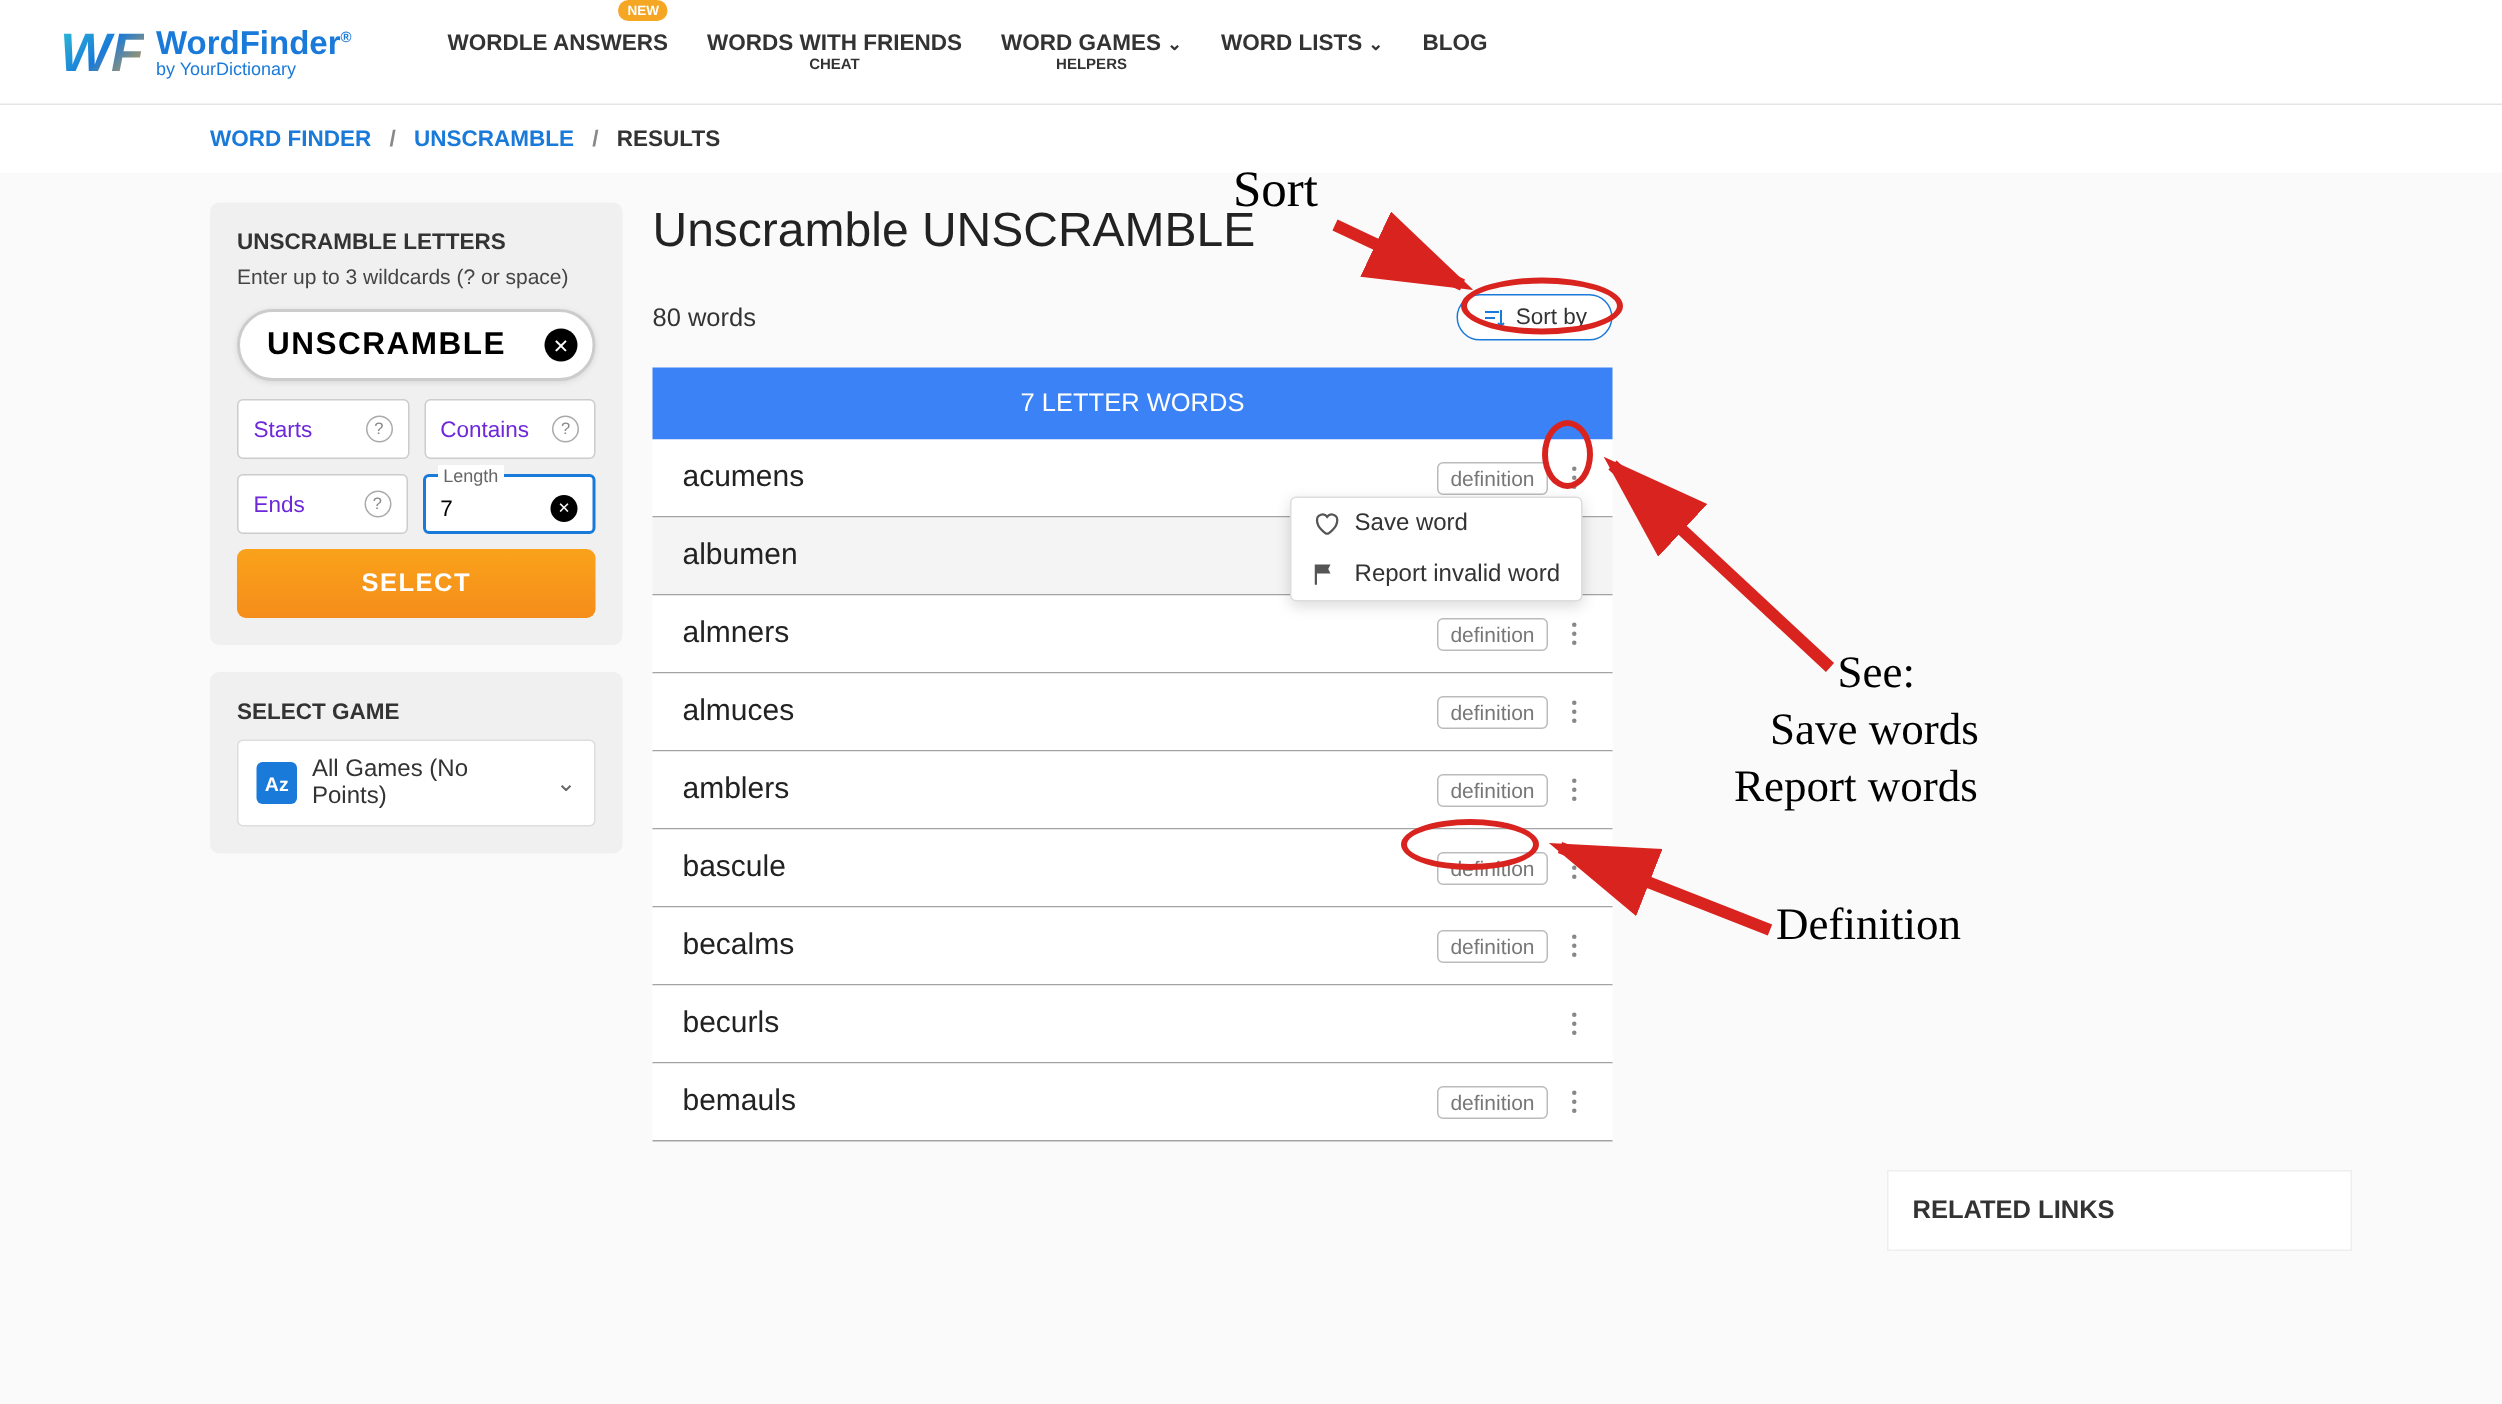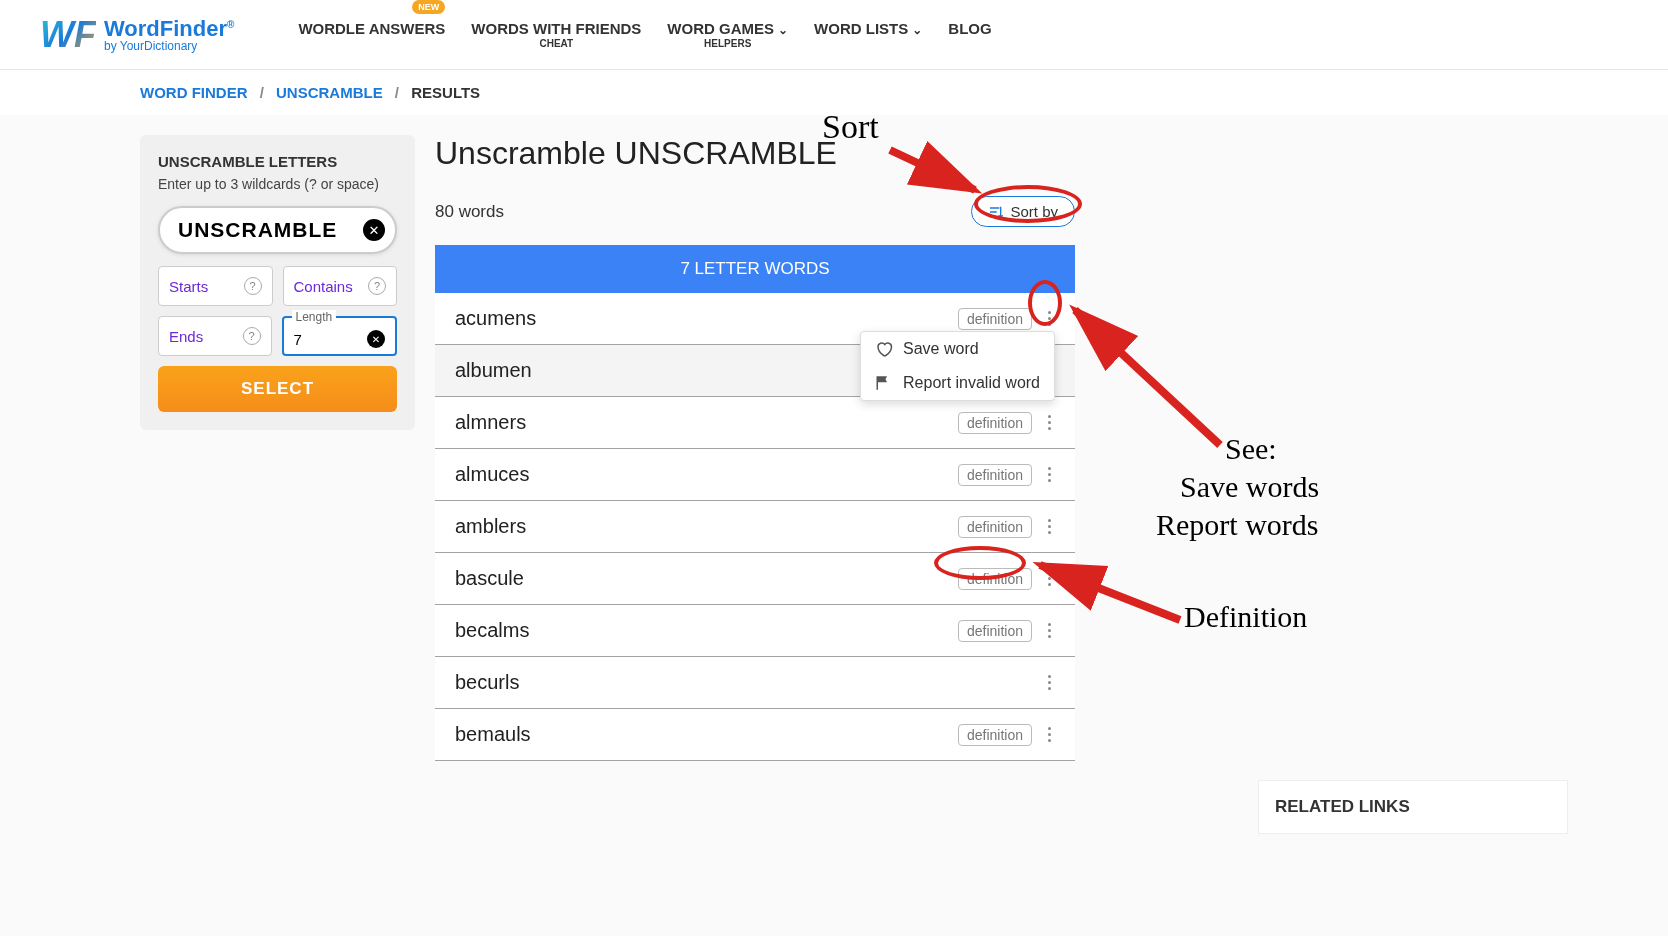--- a/index.html
+++ b/index.html
@@ -158,20 +158,28 @@
         </div>
         <div class="filter-box with-label active">
           <span class="float-lbl">Length</span>
           <input value="7" style="">
           <span class="clear-sm">✕</span>
         </div>
       </div>
       <button class="search-btn">SELECT</button>
     </div>
 
+    <div class="card">
+      <div class="card-title">SELECT GAME</div>
+      <div class="select-game" style="margin-top:10px;">
+        <span class="game-icon">Az</span>
+        <span>All Games (No Points)</span>
+        <span class="chev">⌄</span>
+      </div>
+    </div>
   </div>
 
   <div class="main">
     <h1 class="page-title">Unscramble UNSCRAMBLE</h1>
     <div class="results-head">
       <div class="count">80 words</div>
       <div class="sort-btn">
         <svg viewBox="0 0 24 24" stroke="#1a7ad9" stroke-width="2" fill="none">
             <path d="M3 6h14M3 12h10M3 18h6M19 4v16m0 0l-3-3m3 3l3-3"></path>
           </svg>

